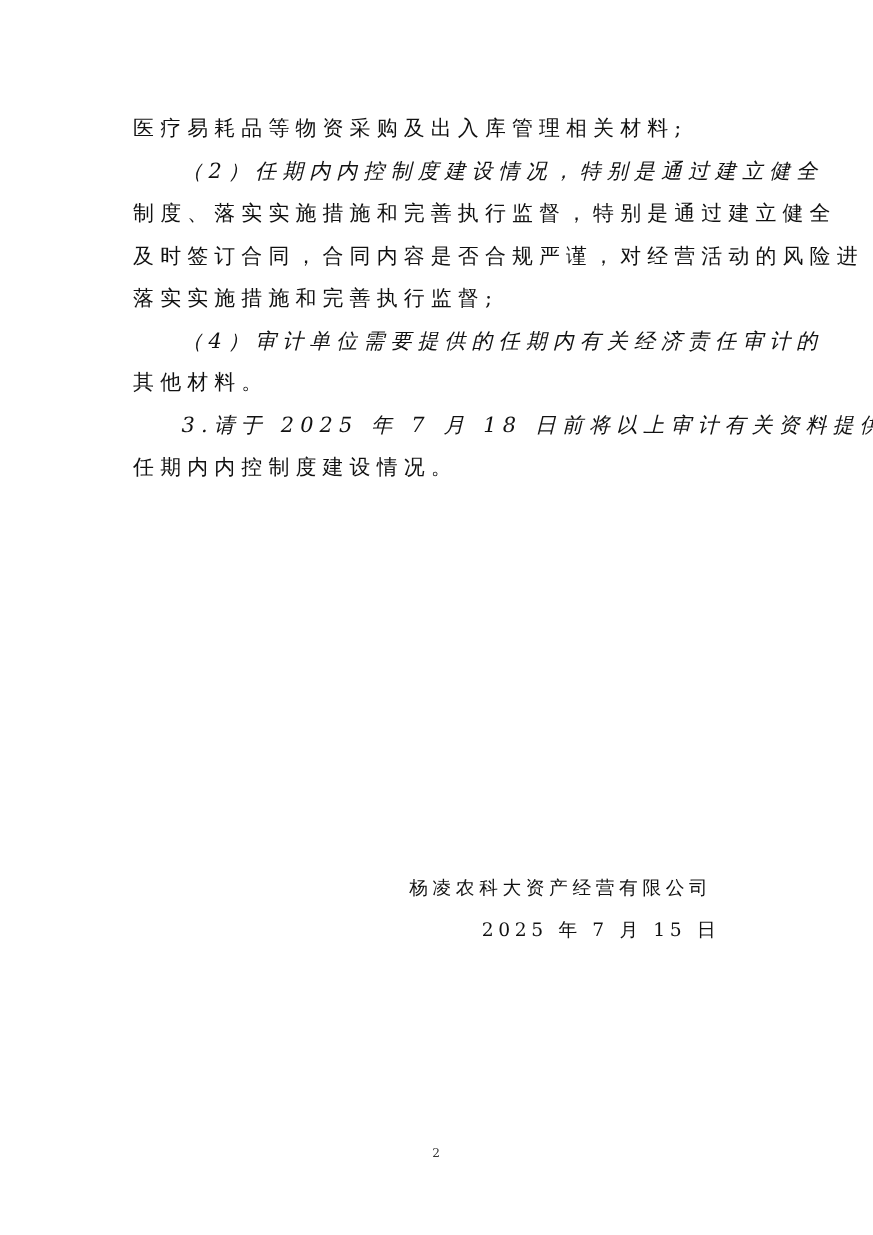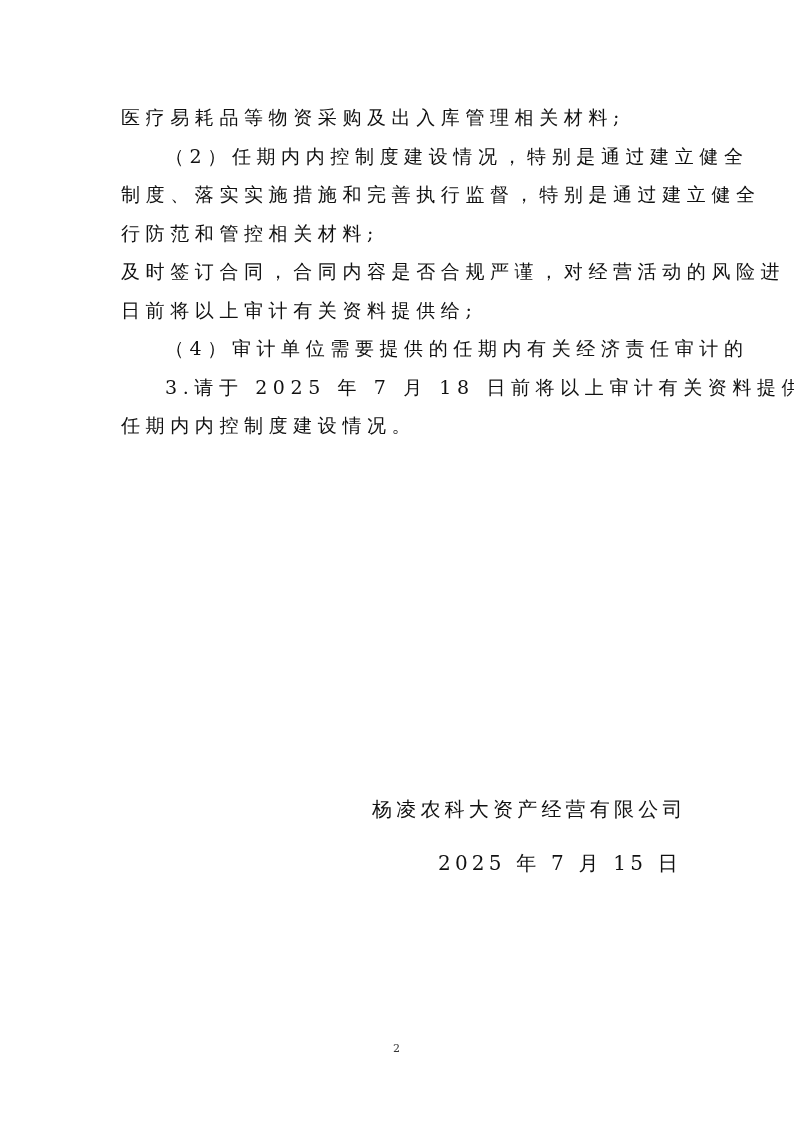--- a/index.html
+++ b/index.html
@@ -1,39 +1,39 @@
 <!DOCTYPE html>
 <html><head>
 <meta charset="utf-8">
 <style>
   html, body { margin: 0; padding: 0; background: #ffffff; }
   body { width: 794px; height: 1123px; position: relative; overflow: hidden;
          font-family: "DejaVu Serif", "Liberation Serif", serif; color: #111; }
   .page { position: absolute; left: 0; top: 0; width: 762px; height: 1123px; }
   .body-text { position: absolute; left: 121px; top: 98px; width: 562px; }
   .line { font-size: 19px; height: 38.5px; line-height: 38.5px; letter-spacing: 5.6px; white-space: nowrap; }
-  .indent { padding-left: 44px; }
-  .sig { position: absolute; font-size: 20px; letter-spacing: 4.2px; white-space: nowrap; }
+  .indent { padding-left: 44px; font-style: italic; }
+  .sig { position: absolute; font-size: 17px; letter-spacing: 4.2px; white-space: nowrap; }
   .sig-org { left: 372px; top: 792px; }
   .sig-date { left: 438px; top: 806px; }
   .pagenum { position: absolute; left: 393px; top: 1042px; font-size: 11px; color: #333; }
 </style>
 </head>
 <body>
 
 <div class="page">
   <div class="body-text">
     <div class="line">医疗易耗品等物资采购及出入库管理相关材料;</div>
     <div class="line indent">（2）任期内内控制度建设情况，特别是通过建立健全</div>
     <div class="line">制度、落实实施措施和完善执行监督，特别是通过建立健全</div>
-    <div class="line">行防范和管控相关材料;</div>
     <div class="line">及时签订合同，合同内容是否合规严谨，对经营活动的风险进</div>
-    <div class="line">日前将以上审计有关资料提供给;</div>
+    <div class="line">落实实施措施和完善执行监督;</div>
     <div class="line indent">（4）审计单位需要提供的任期内有关经济责任审计的</div>
+    <div class="line">其他材料。</div>
     <div class="line indent">3.请于 2025 年 7 月 18 日前将以上审计有关资料提供给</div>
     <div class="line">任期内内控制度建设情况。</div>
   </div>
 
   <div class="sig sig-org" style="top: 796px;">杨凌农科大资产经营有限公司</div>
-  <div class="sig sig-date" style="top: 834px; margin-top: 16px; transform: translateY(0px);">2025 年 7 月 15 日</div>
+  <div class="sig sig-date" style="top: 834px; margin-top: 0px; transform: translateY(0px);">2025 年 7 月 15 日</div>
 
   <div class="pagenum">2</div>
 </div>
 
 </body></html>

